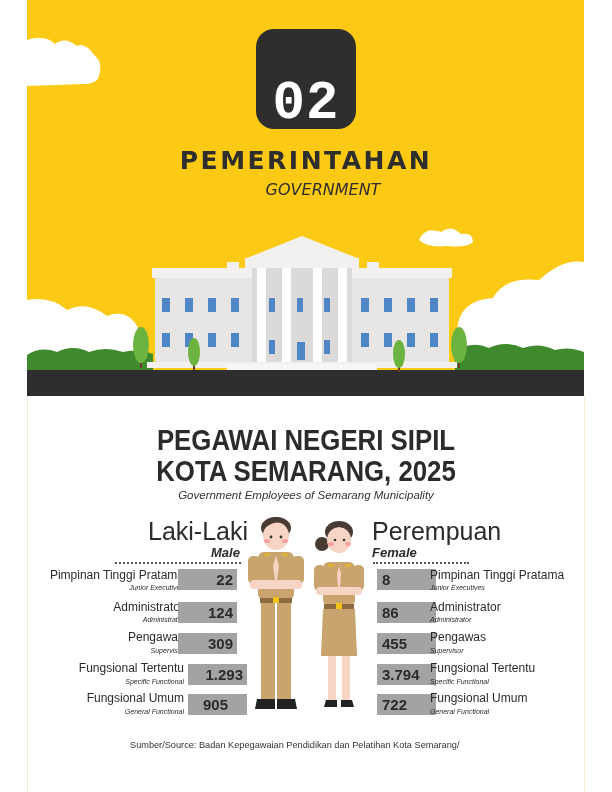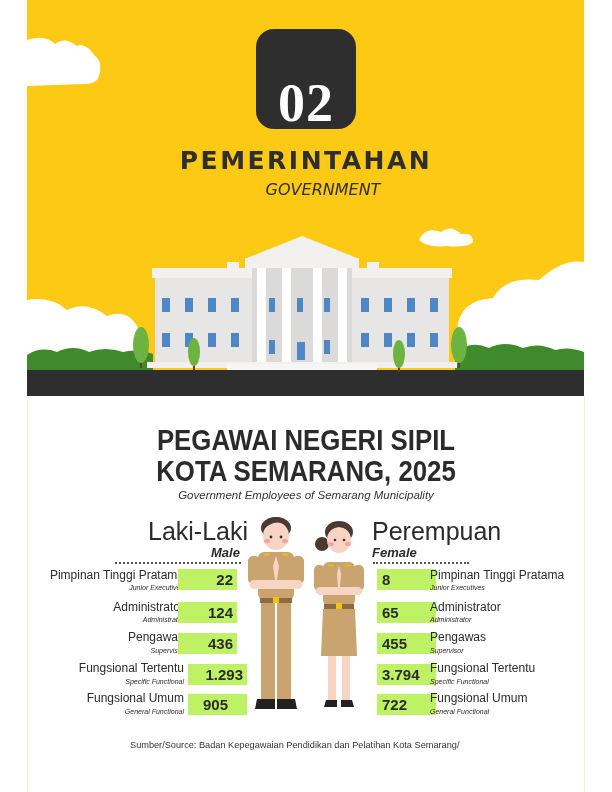--- a/index.html
+++ b/index.html
@@ -7,37 +7,37 @@
   body { position: relative; font-family: "Liberation Sans", sans-serif; color: #2b2b2b; }
 
   .page-edge-l { position: absolute; left: 27px; top: 396px; width: 1px; height: 396px; background: #f6ecd2; }
   .page-edge-r { position: absolute; left: 584px; top: 396px; width: 1px; height: 396px; background: #f6ecd2; }
 
   .hero { position: absolute; left: 27px; top: 0; width: 557px; height: 396px; background: #fcc914; overflow: hidden; }
   .hero svg.scene { position: absolute; left: 0; top: 0; }
 
   .badge { position: absolute; left: 256px; top: 29px; width: 100px; height: 100px; background: #2e2e2e; border-radius: 18px;
            display: flex; align-items: center; justify-content: center; }
-  .badge span { color: #fff; font-family: Liberation Serif, serif; font-weight: bold; font-size: 54px; letter-spacing: 1px; margin-top: 48px; }
+  .badge span { color: #fff; font-family: Liberation Mono, monospace; font-weight: bold; font-size: 54px; letter-spacing: 1px; margin-top: 48px; }
 
   .section-title { position: absolute; left: 0; width: 612px; top: 146px; text-align: center; font-family: "DejaVu Sans", sans-serif;
                    font-weight: bold; font-size: 25px; letter-spacing: 2.5px; color: #2e2e2e; }
   .section-sub { position: absolute; left: 0; width: 612px; top: 180px; text-align: center; font-family: "DejaVu Sans", sans-serif;
                  font-style: italic; font-size: 16px; color: #2e2e2e; padding-left: 34px; }
 
   .main-title { position: absolute; left: 0; width: 612px; top: 424px; text-align: center; font-family: "Liberation Sans", sans-serif;
                 font-weight: bold; font-size: 30px; line-height: 31px; color: #2b2b2b; transform: scaleX(0.86); }
   .main-sub { position: absolute; left: 0; width: 612px; top: 489px; text-align: center; font-style: italic; font-size: 11.5px; color: #333; }
 
   .gender-head { position: absolute; font-size: 25px; color: #2b2b2b; }
   .gender-sub { position: absolute; font-weight: bold; font-style: italic; font-size: 13px; color: #2b2b2b; }
   .dots { position: absolute; height: 0; border-top: 2px dotted #555; }
   .lbl-main { position: absolute; font-size: 12px; color: #2b2b2b; white-space: nowrap; transform-origin: right top; }
   .lbl-sub { position: absolute; font-size: 7px; font-style: italic; color: #2b2b2b; white-space: nowrap; }
-  .val { position: absolute; width: 59px; height: 21px; background: #bef264; font-weight: bold; font-size: 15px; color: #2b2b2b;
+  .val { position: absolute; width: 59px; height: 21px; background: #a3a3a3; font-weight: bold; font-size: 15px; color: #2b2b2b;
          line-height: 21px; }
   .val.m { text-align: right; padding-right: 4px; }
   .val.f { text-align: left; padding-left: 5px; }
 
   .right .lbl-main, .right .lbl-sub { text-align: left; }
   .left .lbl-main, .left .lbl-sub { text-align: right; }
 
   .source { position: absolute; left: 130px; top: 739px; font-size: 9.2px; line-height: 12px; color: #333; }
   .source .it { }
 
@@ -146,21 +146,21 @@
     <div class="val m" style="left:178px; top:569px;">22</div>
   </div>
   <div>
     <div class="lbl-main" style="right:428px; top:600px;">Administrator</div>
     <div class="lbl-sub" style="right:428px; top:616px;">Administrator</div>
     <div class="val m" style="left:178px; top:602px;padding-left:9px;">124</div>
   </div>
   <div>
     <div class="lbl-main" style="right:428px; top:630px;">Pengawas</div>
     <div class="lbl-sub" style="right:428px; top:647px;">Supervisor</div>
-    <div class="val m" style="left:178px; top:633px;">436</div>
+    <div class="val m" style="left:178px; top:633px;">309</div>
   </div>
   <div>
     <div class="lbl-main" style="right:428px; top:661px;">Fungsional Tertentu</div>
     <div class="lbl-sub" style="right:428px; top:678px;">Specific Functional</div>
     <div class="val m" style="left:188px; top:664px;">1.293</div>
   </div>
   <div>
     <div class="lbl-main" style="right:428px; top:691px;">Fungsional Umum</div>
     <div class="lbl-sub" style="right:428px; top:708px;">General Functional</div>
     <div class="val m" style="left:188px; top:694px;text-align:center;">905</div>
@@ -171,21 +171,21 @@
 <div class="gender-sub" style="left:372px; top:545px;">Female</div>
 <div class="dots" style="left:373px; top:562px; width:96px;"></div>
 
 <div class="right">
   <div>
     <div class="val f" style="left:377px; top:569px;">8</div>
     <div class="lbl-main" style="left:430px; top:568px;">Pimpinan Tinggi Pratama</div>
     <div class="lbl-sub" style="left:430px; top:584px;">Junior Executives</div>
   </div>
   <div>
-    <div class="val f" style="left:377px; top:602px;">65</div>
+    <div class="val f" style="left:377px; top:602px;">86</div>
     <div class="lbl-main" style="left:430px; top:600px;">Administrator</div>
     <div class="lbl-sub" style="left:430px; top:616px;">Administrator</div>
   </div>
   <div>
     <div class="val f" style="left:377px; top:633px;">455</div>
     <div class="lbl-main" style="left:430px; top:630px;">Pengawas</div>
     <div class="lbl-sub" style="left:430px; top:647px;">Supervisor</div>
   </div>
   <div>
     <div class="val f" style="left:377px; top:664px;">3.794</div>

